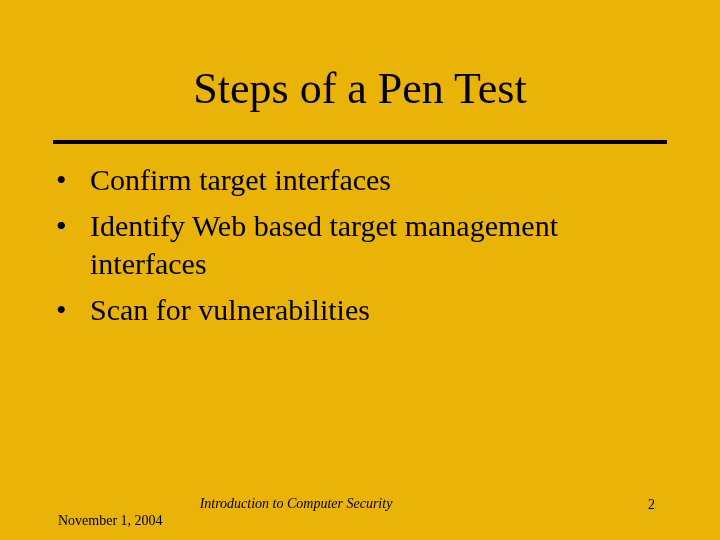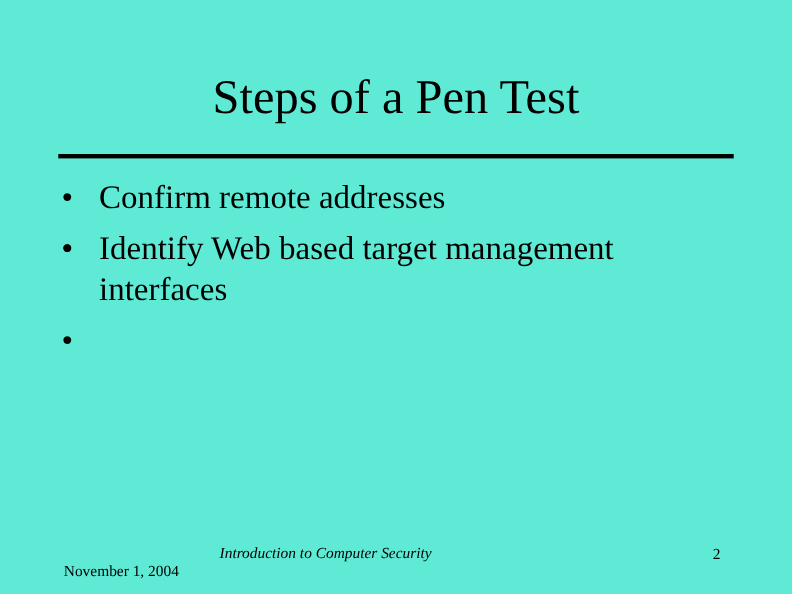--- a/index.html
+++ b/index.html
@@ -11,21 +11,21 @@
     width: 720px;
     height: 540px;
     position: relative;
     overflow: hidden;
     font-family: "Liberation Serif", "DejaVu Serif", serif;
     color: #000000;
   }
   .slide {
     position: absolute;
     inset: 0;
-    background: #5eead4;
+    background: #eab308;
   }
   .slide-title {
     position: absolute;
     top: 67px;
     left: 0;
     width: 720px;
     text-align: center;
     font-size: 44px;
     line-height: 1;
     font-weight: normal;
@@ -108,31 +108,32 @@
 
 <div class="slide">
 
   <h1 class="slide-title">Steps of a Pen Test</h1>
 
   <div class="title-rule"></div>
 
   <ul class="bullet-list">
     <li class="bullet-item">
       <span class="bullet-dot">•</span>
-      <span>Confirm remote addresses</span>
+      <span>Confirm target interfaces</span>
     </li>
     <li class="bullet-item">
       <span class="bullet-dot">•</span>
     </li>
     <li class="bullet-item">
       <span class="bullet-dot">•</span>
       <span>Identify Web based target management interfaces</span>
     </li>
     <li class="bullet-item">
       <span class="bullet-dot">•</span>
+      <span>Scan for vulnerabilities</span>
     </li>
   </ul>
 
   <div class="footer">
     <span class="footer-date">November 1, 2004</span>
     <div class="footer-center">
       <span class="course-title">Introduction to Computer Security</span>
     </div>
     <span class="footer-page">2</span>
   </div>

